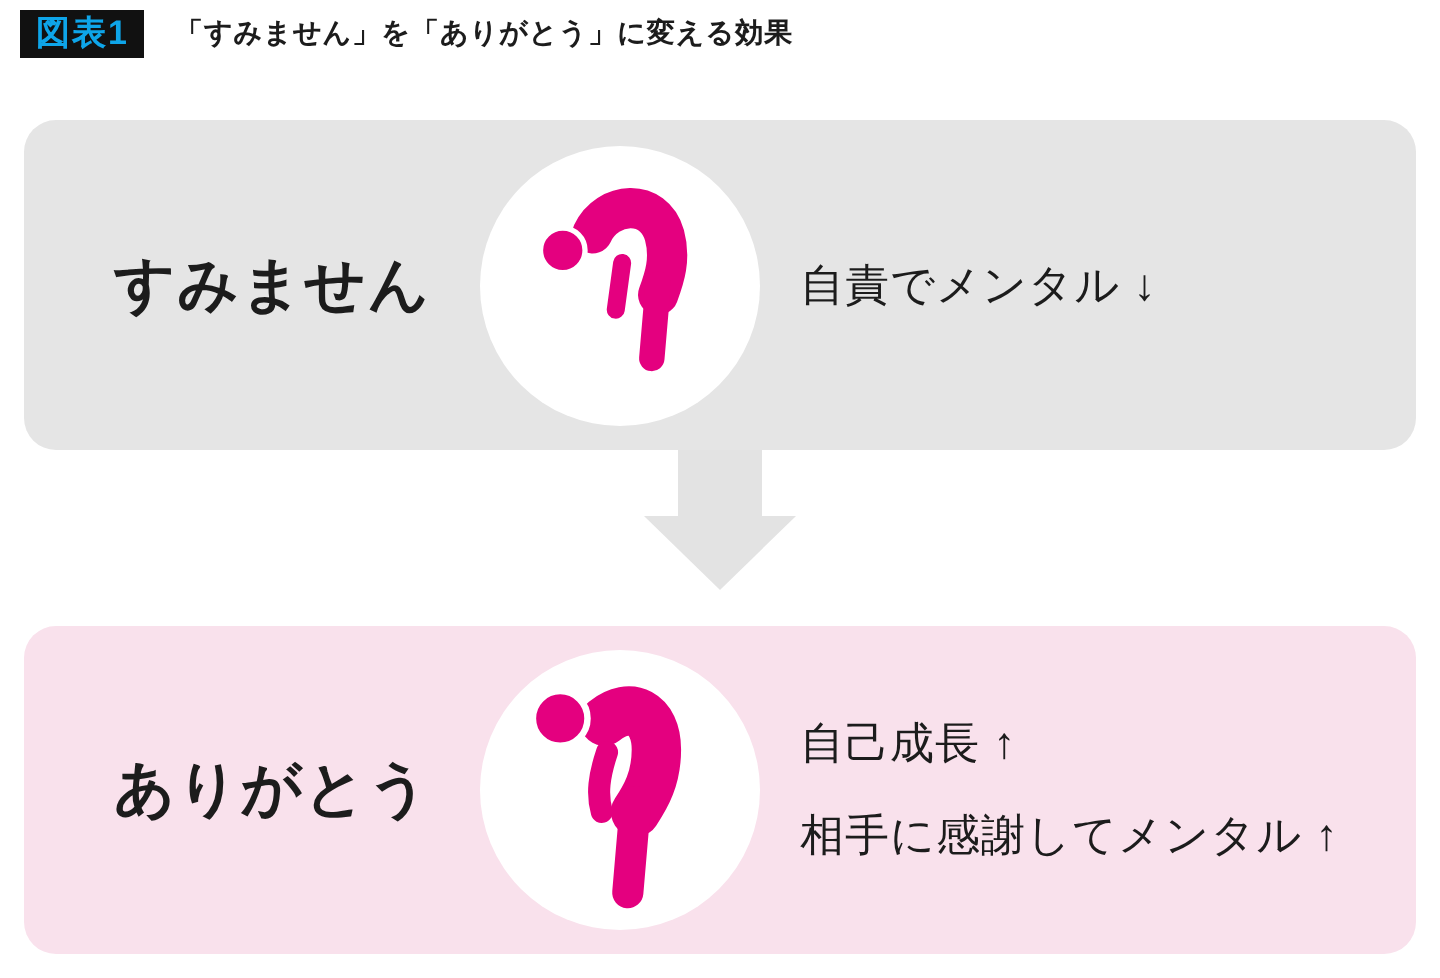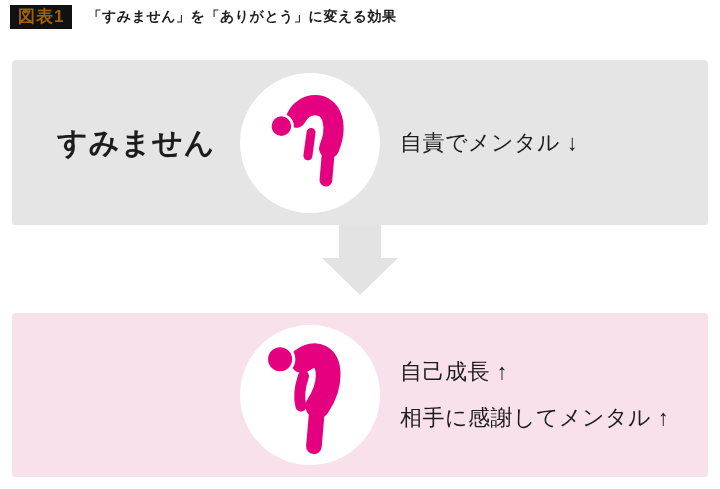--- a/index.html
+++ b/index.html
@@ -19,37 +19,37 @@
     background:#ffffff;
     overflow:hidden;
   }
   
   .header{
     position:absolute;top:5px;left:10px;right:8px;
     display:flex;align-items:center;gap:15px;
   }
   .fig-tag{
     background:var(--tag-bg);
-    color:#a16207;
+    color:#0ea5e9;
     font-size:17px;font-weight:bold;
     padding:3px 8px 4px 8px;
     line-height:1;
     letter-spacing:1px;
     white-space:nowrap;
   }
   .fig-title{
     color:var(--text-color);
     font-size:14px;font-weight:bold;
     letter-spacing:0.5px;
     white-space:nowrap;
   }
   
   .row-box{
     position:absolute;left:12px;width:696px;
-    border-radius:4px;
+    border-radius:16px;
   }
   .row-1{top:60px;height:165px;background:var(--row1-bg);}
   .row-2{top:313px;height:164px;background:var(--row2-bg);}
   .row-label{
     position:absolute;left:45px;top:50%;
     transform:translateY(-50%);
     font-size:30px;font-weight:bold;
     color:var(--text-color);
     letter-spacing:1px;
     white-space:nowrap;
@@ -112,20 +112,21 @@
     </div>
     <span class="row-desc">自責でメンタル ↓</span>
   </div>
 
   <div class="arrow-wrap">
     <div class="arrow-stem"></div>
     <div class="arrow-head"></div>
   </div>
 
   <div class="row-box row-2">
+    <span class="row-label">ありがとう</span>
     <div class="icon-circle">
       <span>
         <svg width="130" height="130" viewBox="0 0 100 100" aria-hidden="true">
           <path d="M44,25 C54,17 64,22 64,36 C64,47 60,54 56,60" fill="none" stroke="currentColor" stroke-width="19" stroke-linecap="round"></path>
           <path d="M56,56 L53,91" fill="none" stroke="currentColor" stroke-width="12" stroke-linecap="round"></path>
           <path d="M45,37 C42,46 41,53 43,60" fill="none" stroke="currentColor" stroke-width="8.5" stroke-linecap="round"></path>
           <circle cx="27" cy="24" r="10.5" fill="currentColor" stroke="#ffffff" stroke-width="2.5"></circle>
         </svg>
       </span>
     </div>

